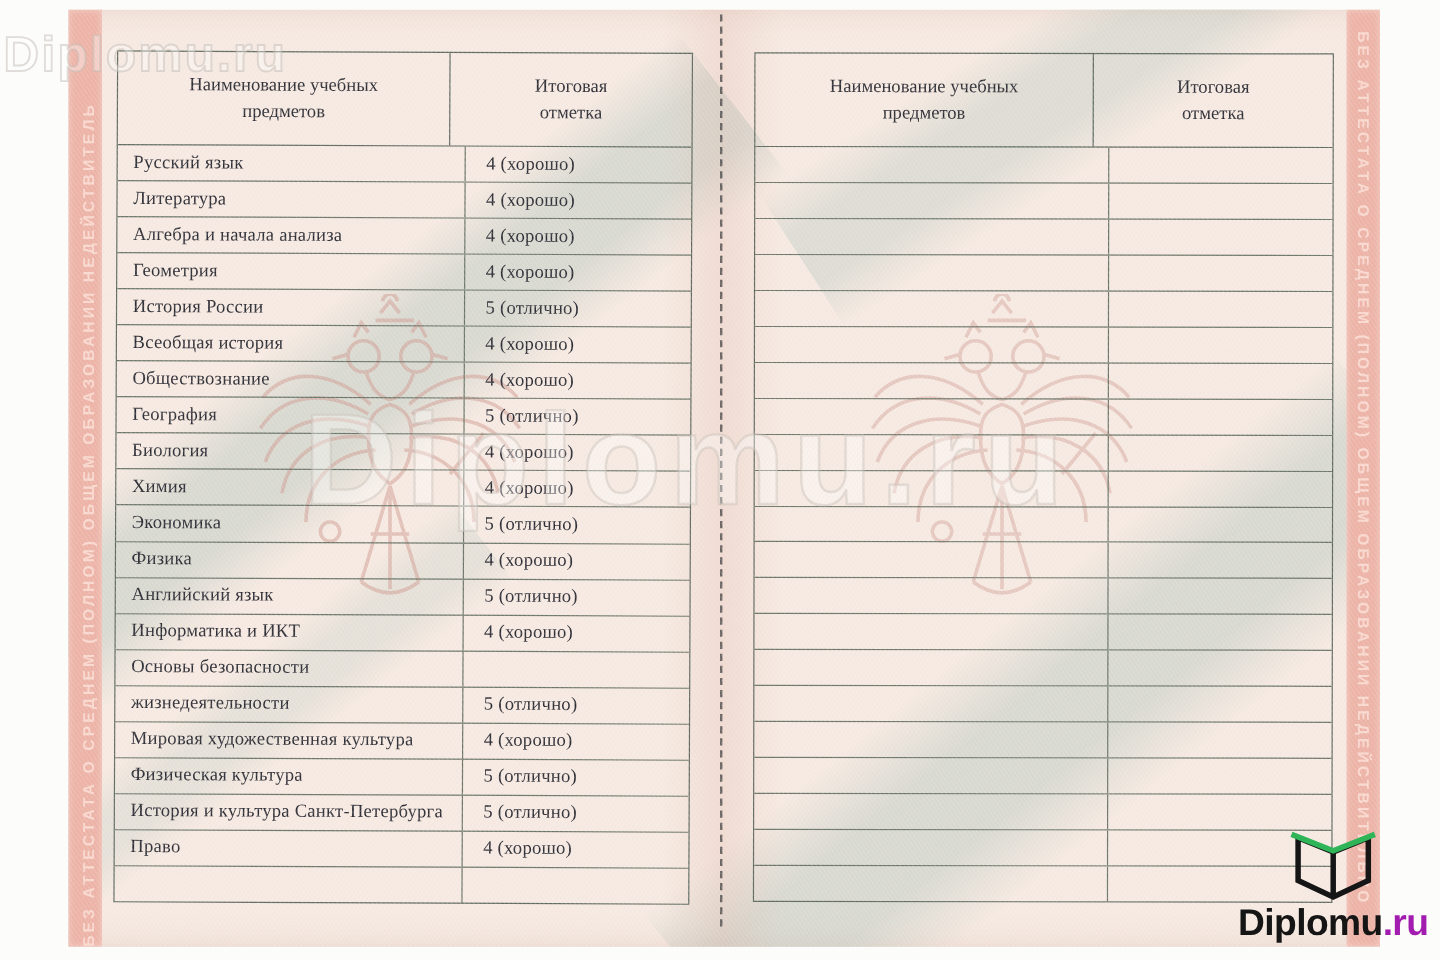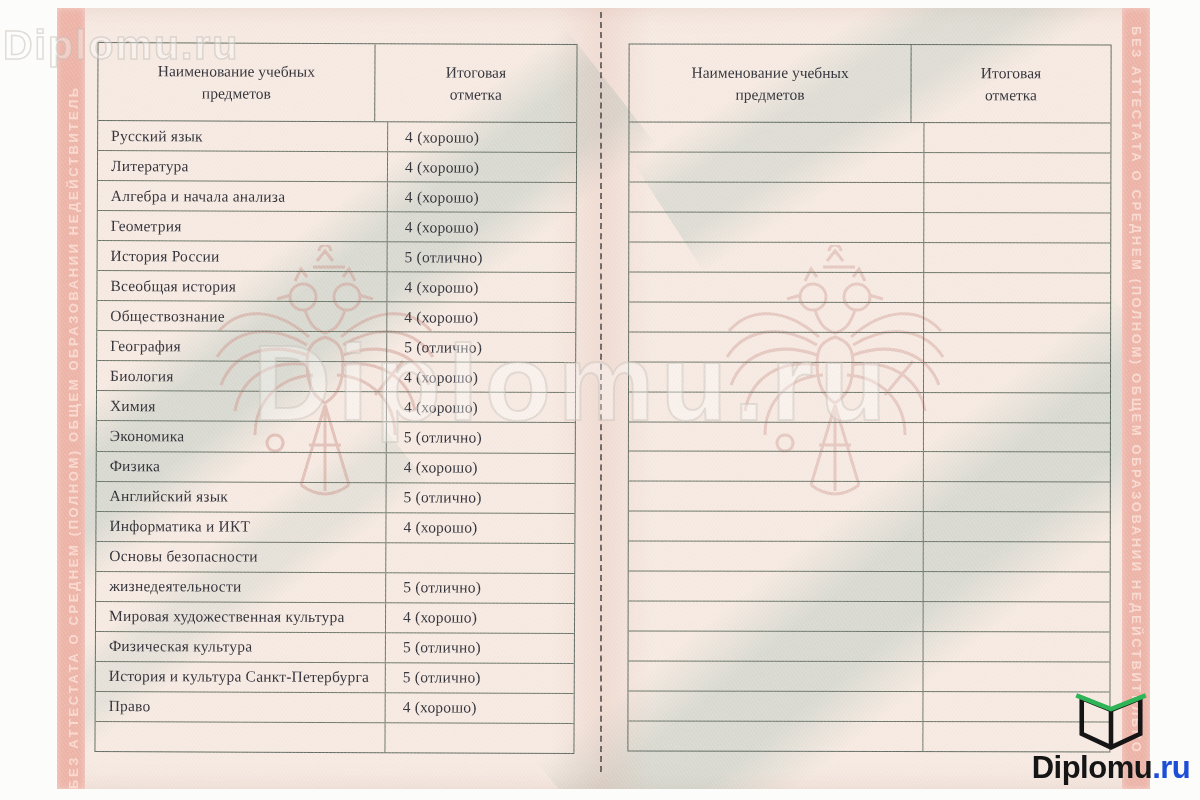--- a/index.html
+++ b/index.html
@@ -86,21 +86,21 @@
   }
   .wm-big{position:absolute;left:196px;top:312px;font-size:108px;letter-spacing:7px;}
   .wm-corner{position:absolute;left:3px;top:22px;font-size:41px;letter-spacing:2px;
     -webkit-text-stroke:1.5px rgba(196,188,181,.5);}
   
   .logo{position:absolute;left:1022px;top:688px;width:178px;text-align:center;}
   .logo-text{
     font-family:"Liberation Sans", sans-serif;font-weight:bold;font-size:31px;
     letter-spacing:-.5px;color:#151515;line-height:1;margin-top:-4px;
   }
-  .logo-tld{color:#1d4ed8;}
+  .logo-tld{color:#a21caf;}
 </style>
 </head>
 <body>
 
 <div class="scan">
   <div class="band band1">
       <div class="band-inner"></div>
     </div>
   <div class="band band2">
       <div class="band-inner"></div>

